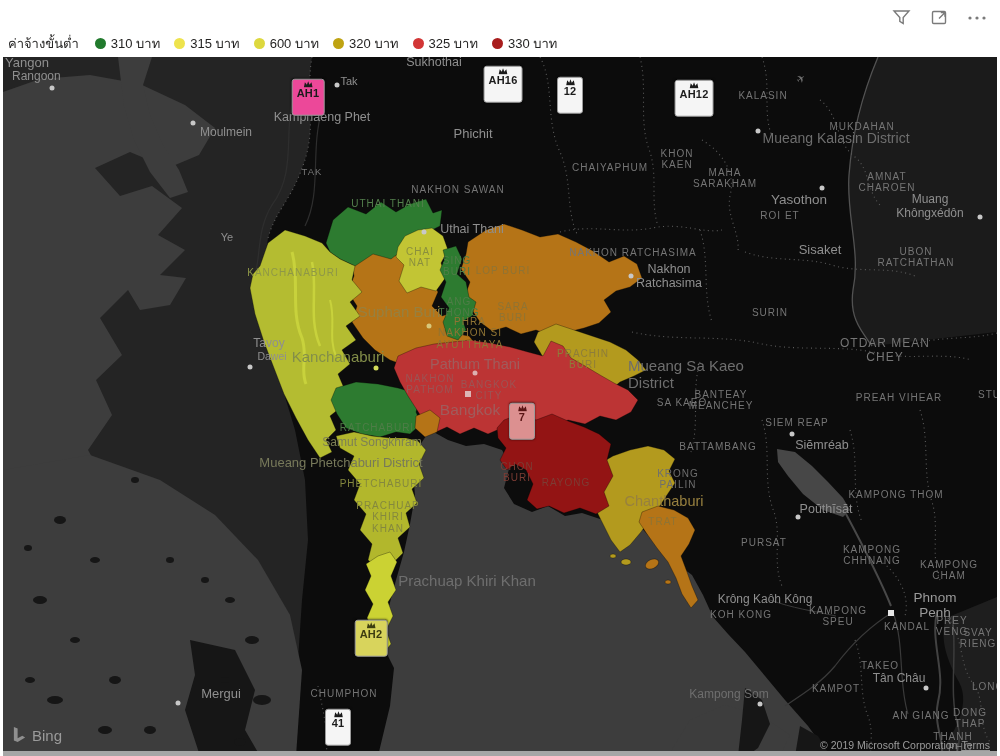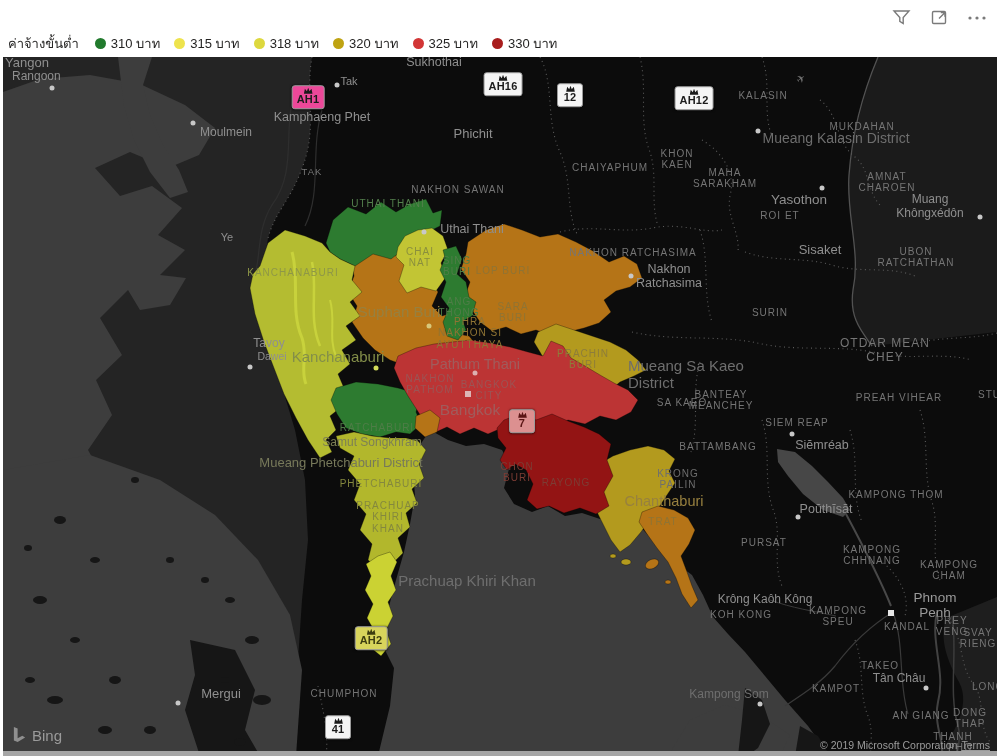--- a/index.html
+++ b/index.html
@@ -16,21 +16,21 @@
   .legend-item{display:flex;align-items:center;gap:5px;}
   .ldot{width:11px;height:11px;border-radius:50%;display:inline-block;}
   
   .map{position:absolute;left:3px;top:57px;width:994px;height:699px;background:#0c0c0c;overflow:hidden;z-index:1;}
   .map svg.base{position:absolute;left:0;top:0;}
   .mlabel{position:absolute;transform:translate(-50%,-50%);white-space:pre-line;text-align:center;
           line-height:1.14;pointer-events:none;z-index:3;}
   .mlabel.left{transform:translate(0,-50%);text-align:left;}
   .shield{position:absolute;transform:translate(-50%,-50%);display:flex;flex-direction:column;align-items:center;
           border-radius:3px;border:1px solid #9b9b9b;box-shadow:0 0 2px rgba(0,0,0,.6);
-          padding:1px 4px 2px 4px;z-index:4;min-width:16px;}
+          padding:1px 4px 15px 4px;z-index:4;min-width:16px;}
   .shield .lbl{font-size:11px;font-weight:bold;line-height:1.05;letter-spacing:.2px;}
   .shield svg{display:block;margin-bottom:0px;}
   .marker-dot{position:absolute;width:5px;height:5px;border-radius:50%;transform:translate(-50%,-50%);z-index:3;}
   .marker-sq{position:absolute;width:6px;height:6px;transform:translate(-50%,-50%);z-index:3;}
   .marker-plane{position:absolute;transform:translate(-50%,-50%) rotate(-35deg);color:#6f6f6f;font-size:11px;z-index:3;}
   .bing{position:absolute;left:9px;bottom:11px;display:flex;align-items:center;gap:5px;z-index:4;}
   .bing span{color:#9a9a9a;font-size:15px;}
   .attribution{position:absolute;right:7px;bottom:5px;font-size:10.5px;color:#9b9b9b;z-index:4;}
   .attribution a{color:#9b9b9b;text-decoration:underline;cursor:pointer;margin-left:4px;}
   .hscroll{position:absolute;left:0;bottom:0;width:100%;height:5px;background:#a6a6a6;z-index:6;cursor:pointer;}
@@ -65,21 +65,21 @@
         <span class="legend-item">
           <span class="ldot" style="background: rgb(33, 122, 45);"></span>
           <span>310 บาท</span>
         </span>
         <span class="legend-item">
           <span class="ldot" style="background: rgb(238, 227, 77);"></span>
           <span>315 บาท</span>
         </span>
         <span class="legend-item">
           <span class="ldot" style="background: rgb(221, 216, 62);"></span>
-          <span>318 บาท</span>
+          <span>600 บาท</span>
         </span>
         <span class="legend-item">
           <span class="ldot" style="background: rgb(191, 163, 18);"></span>
           <span>320 บาท</span>
         </span>
         <span class="legend-item">
           <span class="ldot" style="background: rgb(210, 54, 54);"></span>
           <span>325 บาท</span>
         </span>
         <span class="legend-item">

